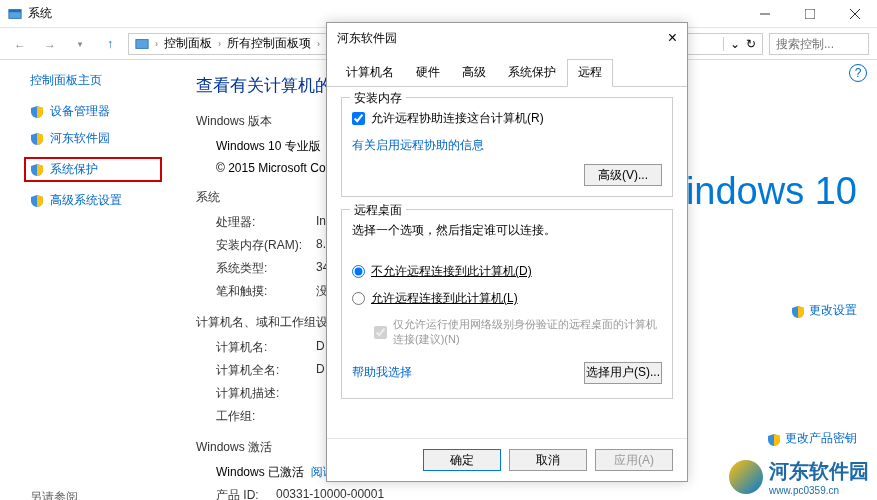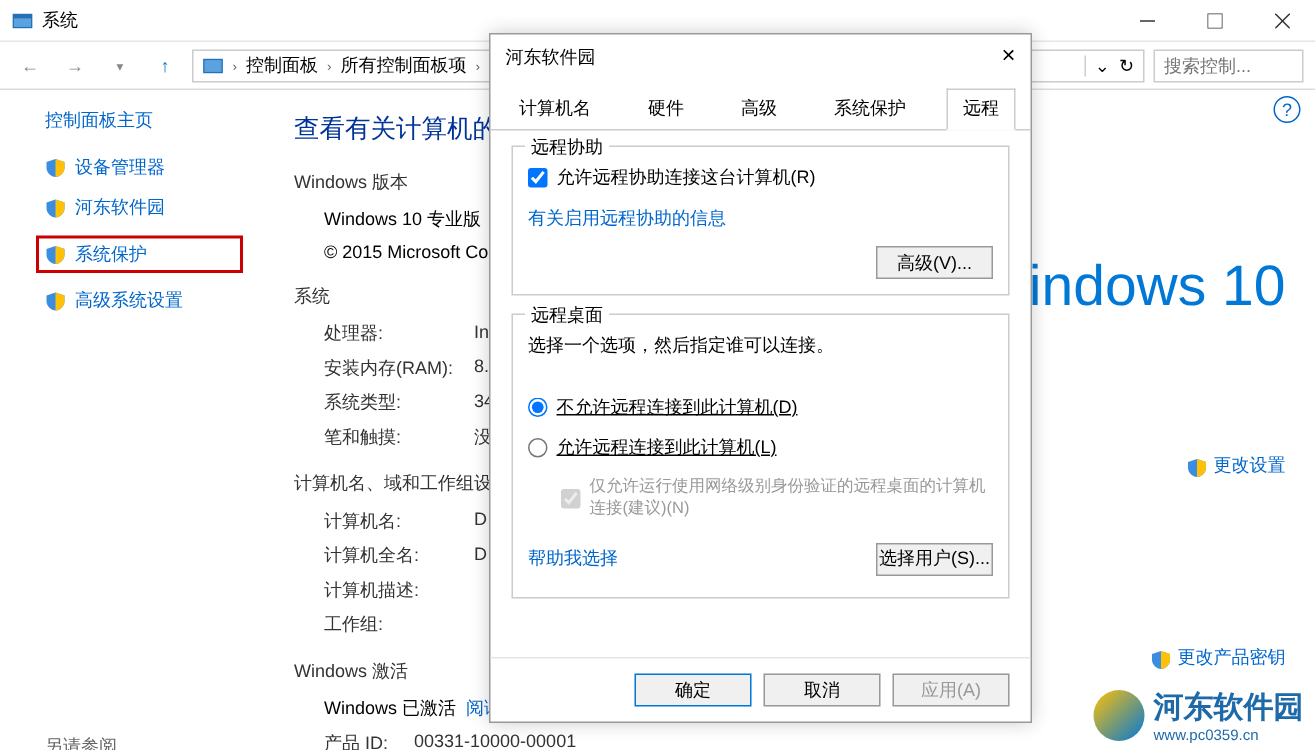--- a/index.html
+++ b/index.html
@@ -40,21 +40,21 @@
 .row .v { color: #333; }
 .link { color: #0066cc; cursor: pointer; }
 
 .brand { position: absolute; right: 20px; top: 110px; font-size: 38px; color: #0078d7; font-weight: 300; }
 .changelink { position: absolute; right: 20px; color: #0066cc; display: flex; align-items: flex-end; gap: 4px; }
 
 
 .dialog { position: absolute; left: 326px; top: 22px; width: 362px; height: 460px; background: #fff; border: 1px solid #999; box-shadow: 0 0 12px rgba(0,0,0,.2); display: flex; flex-direction: column; }
 .dlg-title { height: 30px; display: flex; align-items: center; padding: 0 10px; font-size: 12px; }
 .dlg-close { margin-left: auto; font-size: 16px; cursor: pointer; }
-.tabs { display: flex; padding: 6px 8px 0; gap: 16px; border-bottom: 1px solid #ccc; }
+.tabs { display: flex; padding: 6px 8px 0; gap: 0; border-bottom: 1px solid #ccc; }
 .tab { padding: 4px 10px; font-size: 12px; border: 1px solid transparent; cursor: pointer; }
 .tab.active { border: 1px solid #ccc; border-bottom: 1px solid #fff; background: #fff; margin-bottom: -1px; }
 .dlg-body { flex: 1; padding: 10px 14px; overflow: hidden; }
 .group { border: 1px solid #ccc; padding: 12px 10px 10px; margin-bottom: 12px; position: relative; }
 .group-title { position: absolute; top: -8px; left: 8px; background: #fff; padding: 0 4px; font-size: 12px; }
 .chk { display: flex; align-items: center; gap: 6px; margin-bottom: 10px; }
 .chk input { width: 13px; height: 13px; }
 .radio { display: flex; align-items: center; gap: 6px; margin-bottom: 10px; text-decoration: underline; }
 .btn { min-width: 78px; height: 22px; border: 1px solid #999; background: #f0f0f0; font-size: 12px; cursor: pointer; }
 .btn.primary { border: 1px solid #0078d7; }
@@ -244,21 +244,21 @@
   </div>
   <div class="tabs">
     <div class="tab">计算机名</div>
     <div class="tab">硬件</div>
     <div class="tab">高级</div>
     <div class="tab">系统保护</div>
     <div class="tab active">远程</div>
   </div>
   <div class="dlg-body">
     <div class="group">
-      <div class="group-title">远程协助</div>
+      <div class="group-title">安装内存</div>
       <label class="chk">
         <input type="checkbox" checked="" style="">
         <span>允许远程协助连接这台计算机(R)</span>
       </label>
       <div style="margin:10px 0;"><a class="link">有关启用远程协助的信息</a></div>
       <div style="text-align:right;"><button class="btn">高级(V)...</button></div>
     </div>
 
     <div class="group" style="height:190px;">
       <div class="group-title">远程桌面</div>

